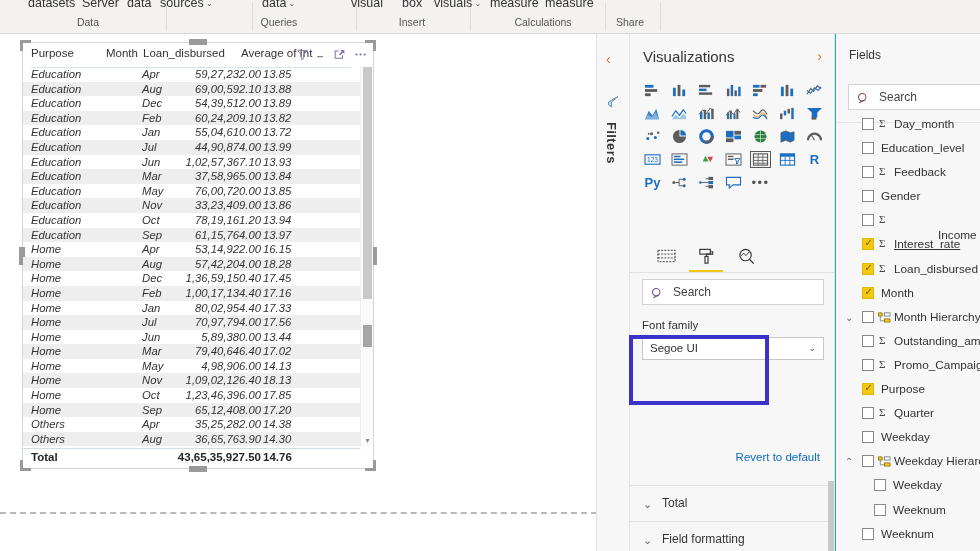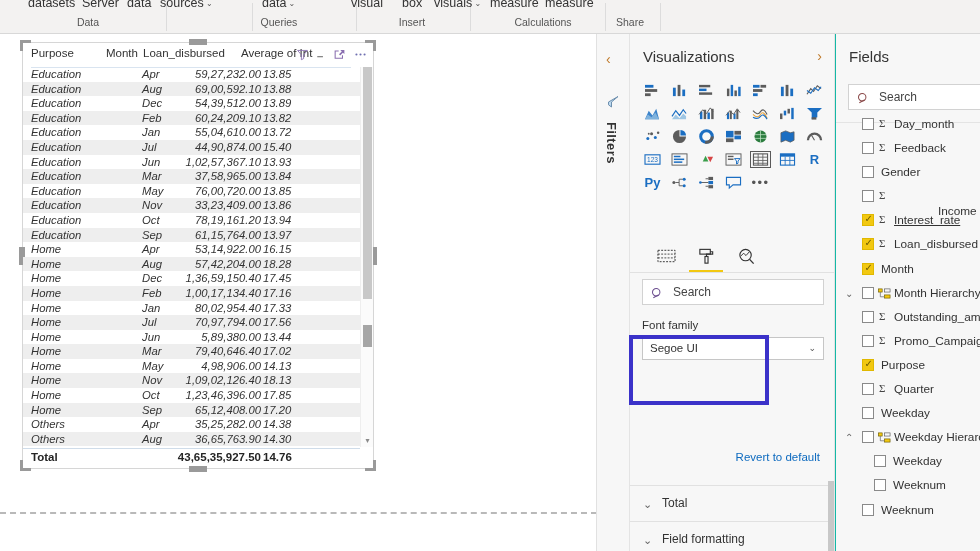--- a/index.html
+++ b/index.html
@@ -193,21 +193,21 @@
 
   .viz-scrollbar {
     position:absolute; right:0px; top:447px; width:6px; height:104px; background:#eeeeee;
   }
   .viz-thumb { position:absolute; left:0; top:0; width:6px; height:80px; background:#c8c8c8; }
 
   
   .fieldspane {
     position:absolute; left:836px; top:34px; width:144px; height:517px; background:#f7f7f7;
   }
-  .fld-title { position:absolute; left:13px; top:14px; font-size:15px; color:#333; }
+  .fld-title { position:absolute; left:13px; top:14px; font-size:12px; color:#333; }
   .fld-search {
     position:absolute; left:12px; top:50px; width:160px; height:26px;
     background:#fff; border:1px solid #d2d2d2;
   }
   .fld-search .s-ico { position:absolute; left:8px; top:6px; }
   .fld-search .s-txt { position:absolute; left:30px; top:5px; font-size:12px; color:#444; }
   .fld-divider { position:absolute; left:0; top:88px; width:144px; height:1px; background:#e4e4e4; }
 
   .fld-list { position:absolute; left:0; top:90px; width:144px; height:461px; overflow:hidden; }
   .fld-row { position:relative; height:24.1px; width:144px; }
@@ -335,21 +335,21 @@
           <div class="row">
             <span class="cell c-purpose">Education</span>
             <span class="cell c-month">Jan</span>
             <span class="cell c-loan">55,04,610.00</span>
             <span class="cell c-avg">13.72</span>
           </div>
           <div class="row alt">
             <span class="cell c-purpose">Education</span>
             <span class="cell c-month">Jul</span>
             <span class="cell c-loan">44,90,874.00</span>
-            <span class="cell c-avg">15.40</span>
+            <span class="cell c-avg">13.99</span>
           </div>
           <div class="row">
             <span class="cell c-purpose">Education</span>
             <span class="cell c-month">Jun</span>
             <span class="cell c-loan">1,02,57,367.10</span>
             <span class="cell c-avg">13.93</span>
           </div>
           <div class="row alt">
             <span class="cell c-purpose">Education</span>
             <span class="cell c-month">Mar</span>
@@ -802,20 +802,24 @@
     </div>
     <div class="fld-divider"></div>
     <div class="fld-list" id="fld-list" style="top: 78px; height: 473px;">
         <div class="fld-row">
           <span class="cbox" style="left: 26px; top: 6px;"></span>
           <span class="sigma" style="left: 43px; top: 5px;">Σ</span>
           <span class="fld-name" style="left: 58px; top: 5px;">Day_month</span>
         </div>
         <div class="fld-row">
           <span class="cbox" style="left: 26px; top: 6px;"></span>
+          <span class="fld-name" style="left: 45px; top: 5px;">Education_level</span>
+        </div>
+        <div class="fld-row">
+          <span class="cbox" style="left: 26px; top: 6px;"></span>
           <span class="sigma" style="left: 43px; top: 5px;">Σ</span>
           <span class="fld-name" style="left: 58px; top: 5px;">Feedback</span>
         </div>
         <div class="fld-row">
           <span class="cbox" style="left: 26px; top: 6px;"></span>
           <span class="fld-name" style="left: 45px; top: 5px;">Gender</span>
         </div>
         <div class="fld-row">
           <span class="cbox" style="left: 26px; top: 6px;"></span>
           <span class="sigma" style="left: 43px; top: 5px;">Σ</span>

